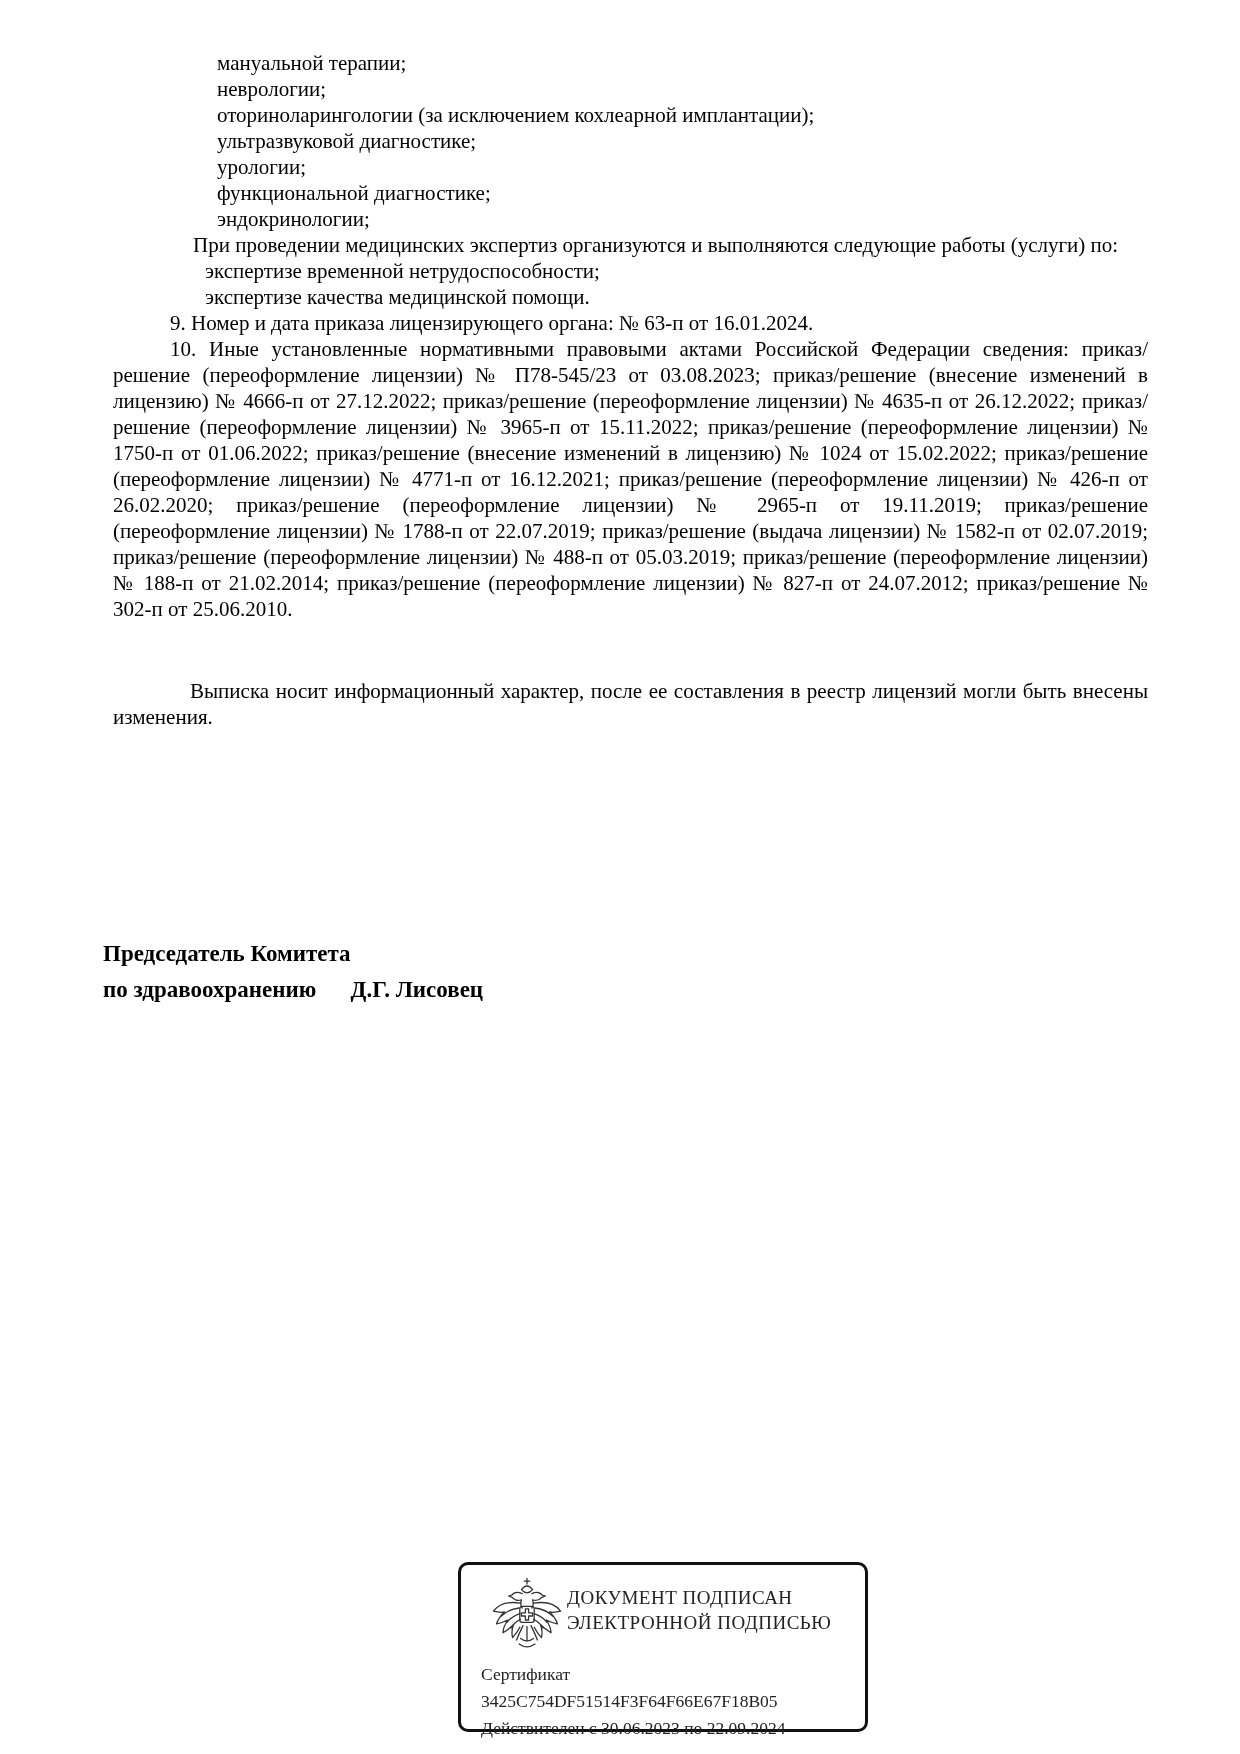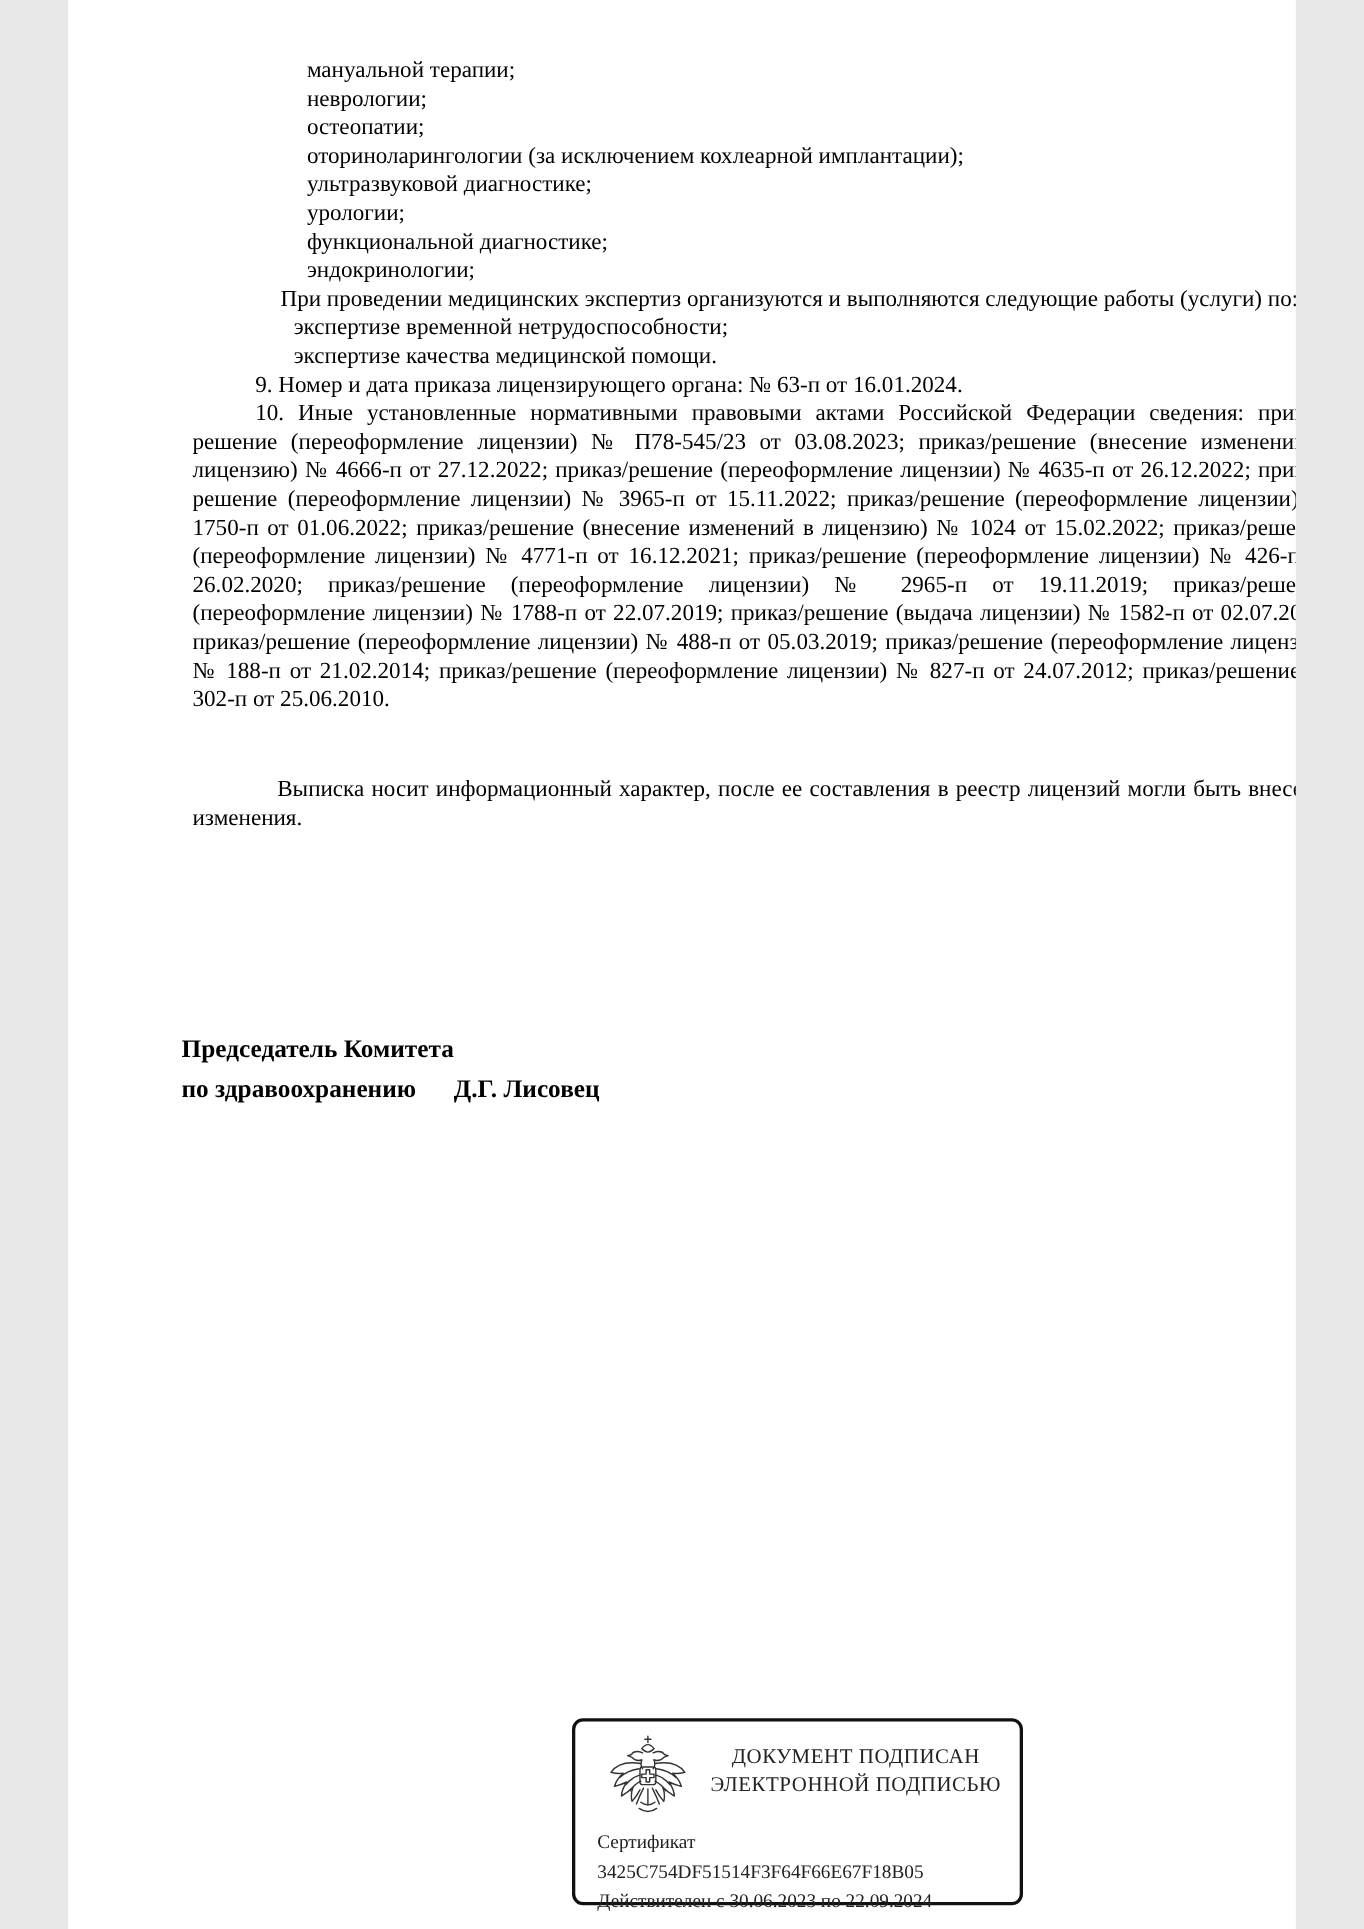--- a/index.html
+++ b/index.html
@@ -1,18 +1,18 @@
 <!DOCTYPE html>
 <html lang="ru"><head>
 <meta charset="utf-8">
 <style>
   html,body{margin:0;padding:0;background:#e8e8e8;}
   .page{
     position:relative;
-    width:1116px;height:1754px;
+    width:1240px;height:1754px;
     margin:0 auto;
     background:#ffffff;
     font-family:"Liberation Serif","DejaVu Serif",serif;
     color:#000;
     overflow:hidden;
   }
   .flow{
     position:absolute;
     left:113px;top:50px;
     width:1035px;
@@ -51,21 +51,21 @@
     display:flex;
     align-items:flex-start;
   }
   .stamp-emblem{
     flex:0 0 auto;
     margin:10px 0 0 26px;
     width:80px;height:82px;
   }
   .stamp-title{
     flex:1 1 auto;
-    text-align:center;
+    text-align:left;
     margin-top:20px;
     font-size:19px;
     line-height:25px;
     letter-spacing:0.5px;
     color:#222;
   }
   .stamp-info{
     margin:4px 0 0 20px;
     font-size:17.5px;
     line-height:27px;
@@ -76,21 +76,20 @@
   .emblem-svg *{stroke:#333;fill:none;stroke-width:1.6;stroke-linecap:round;stroke-linejoin:round;}
 </style>
 </head>
 <body>
 
 <div class="page">
 
   <div class="flow">
     <div class="spec-line">мануальной терапии;</div>
     <div class="spec-line">неврологии;</div>
-    <div class="spec-line">остеопатии;</div>
     <div class="spec-line">оториноларингологии (за исключением кохлеарной имплантации);</div>
     <div class="spec-line">ультразвуковой диагностике;</div>
     <div class="spec-line">урологии;</div>
     <div class="spec-line">функциональной диагностике;</div>
     <div class="spec-line">эндокринологии;</div>
 
     <div class="para indent">При проведении медицинских экспертиз организуются и выполняются следующие работы (услуги) по:</div>
     <div class="exp-line">экспертизе временной нетрудоспособности;</div>
     <div class="exp-line">экспертизе качества медицинской помощи.</div>
 

